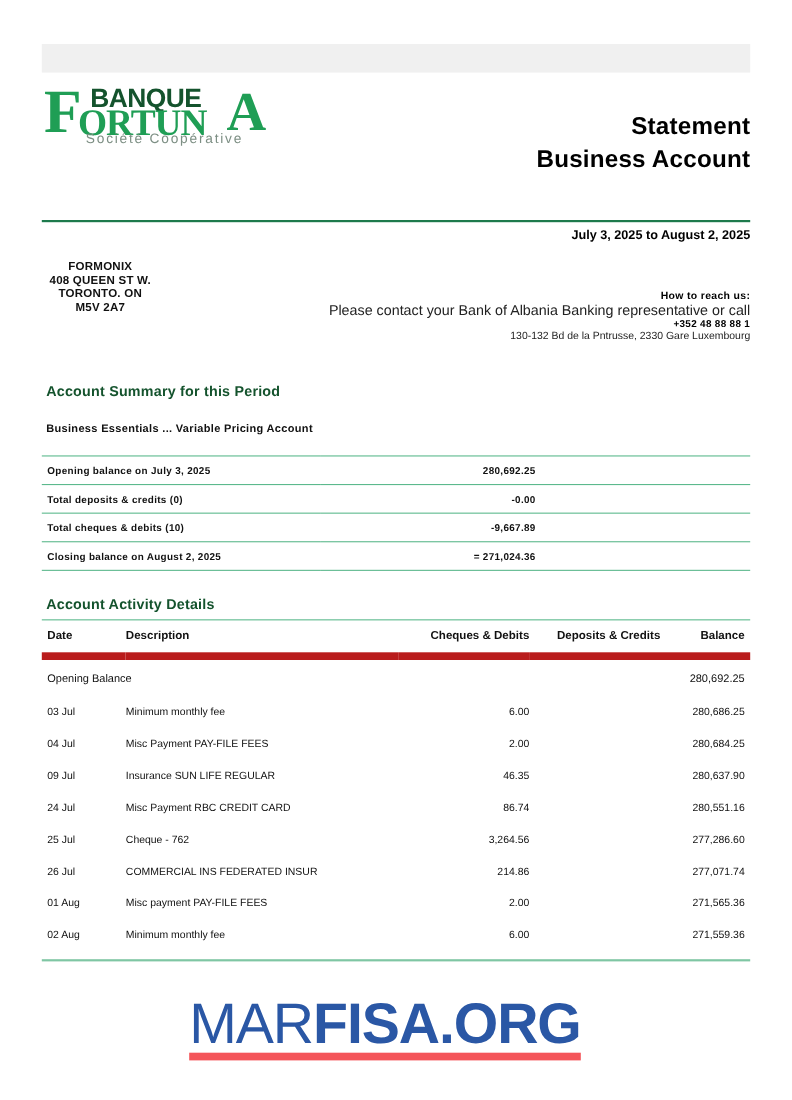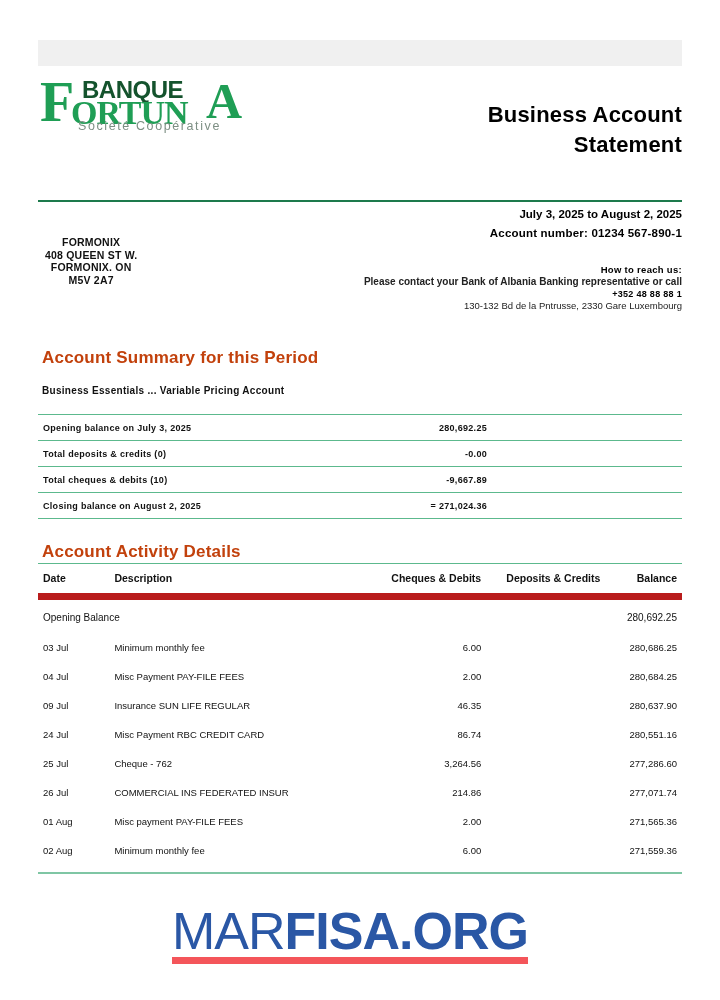--- a/index.html
+++ b/index.html
@@ -154,22 +154,22 @@
     text-align: right;
     line-height: 12px;
   }
   .reach-title {
     font-size: 9.5px;
     font-weight: 700;
     color: #000;
     letter-spacing: 0.3px;
   }
   .reach-line {
-    font-size: 10px;
-    font-weight: 700;
+    font-size: 13px;
+    font-weight: 400;
     color: #222;
   }
   .reach-phone {
     font-size: 9px;
     font-weight: 700;
     color: #000;
     letter-spacing: 0.3px;
   }
   .reach-addr {
     font-size: 9.5px;
@@ -187,23 +187,23 @@
     line-height: 12.5px;
     color: #111;
     letter-spacing: 0.2px;
     text-align: center;
   }
 
   
   .sec-head {
     position: absolute;
     left: 42px;
-    font-size: 17px;
-    font-weight: 700;
-    color: #c2410c;
+    font-size: 13px;
+    font-weight: 700;
+    color: #14532d;
     letter-spacing: 0.2px;
   }
 
   .acct-type {
     position: absolute;
     left: 42px;
     top: 385px;
     font-size: 10px;
     font-weight: 700;
     color: #111;
@@ -312,42 +312,41 @@
 
   <div class="logo">
     <span class="logo-f">F</span>
     <span class="logo-banque">BANQUE</span>
     <span class="logo-ortun">ORTUN</span>
     <span class="logo-a">A</span>
     <span class="logo-tagline">Société Coopérative</span>
   </div>
 
   <div class="doc-title">
+    <div>Statement</div>
     <div>Business Account</div>
-    <div>Statement</div>
   </div>
 
   <div class="rule-green-thick" style="top:200px;"></div>
 
   <div class="meta-right">
     <div class="meta-period">July 3, 2025 to August 2, 2025</div>
-    <div class="meta-acct">Account number: 01234 567-890-1</div>
   </div>
 
   <div class="reach">
     <div class="reach-title">How to reach us:</div>
     <div class="reach-line">Please contact your Bank of Albania Banking representative or call</div>
     <div class="reach-phone">+352 48 88 88 1</div>
     <div class="reach-addr">130-132 Bd de la Pntrusse, 2330 Gare Luxembourg</div>
   </div>
 
   <div class="cust">
     <div>FORMONIX</div>
     <div>408 QUEEN ST W.</div>
-    <div>FORMONIX. ON</div>
+    <div>TORONTO. ON</div>
     <div>M5V 2A7</div>
   </div>
 
   <div class="sec-head" style="top:348px;">Account Summary for this Period</div>
   <div class="acct-type">Business Essentials ... Variable Pricing Account</div>
 
   <table class="summary">
     <tbody>
       <tr>
         <td class="label">Opening balance on July 3, 2025</td>

